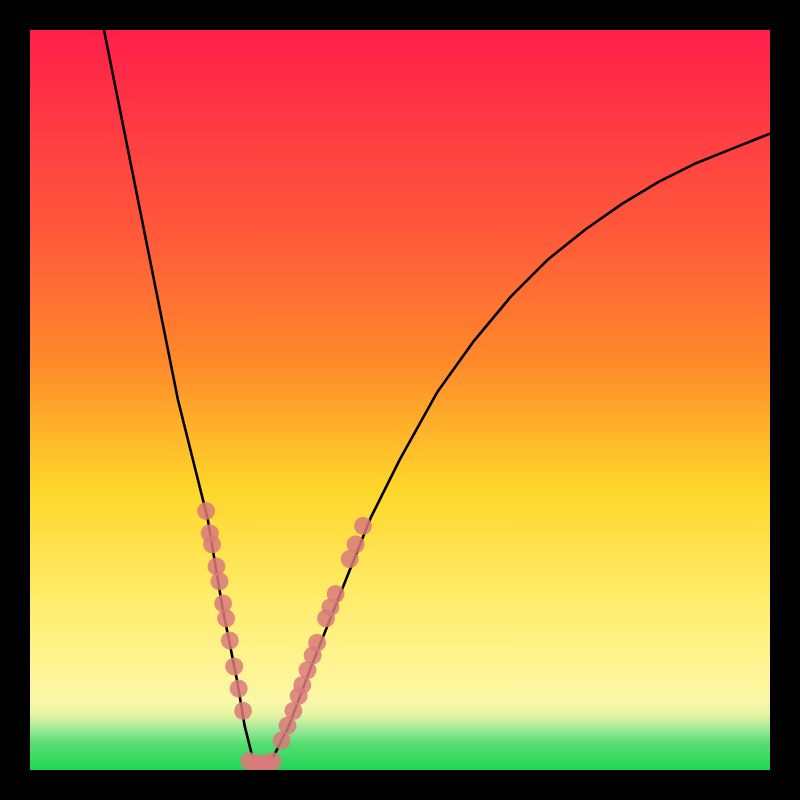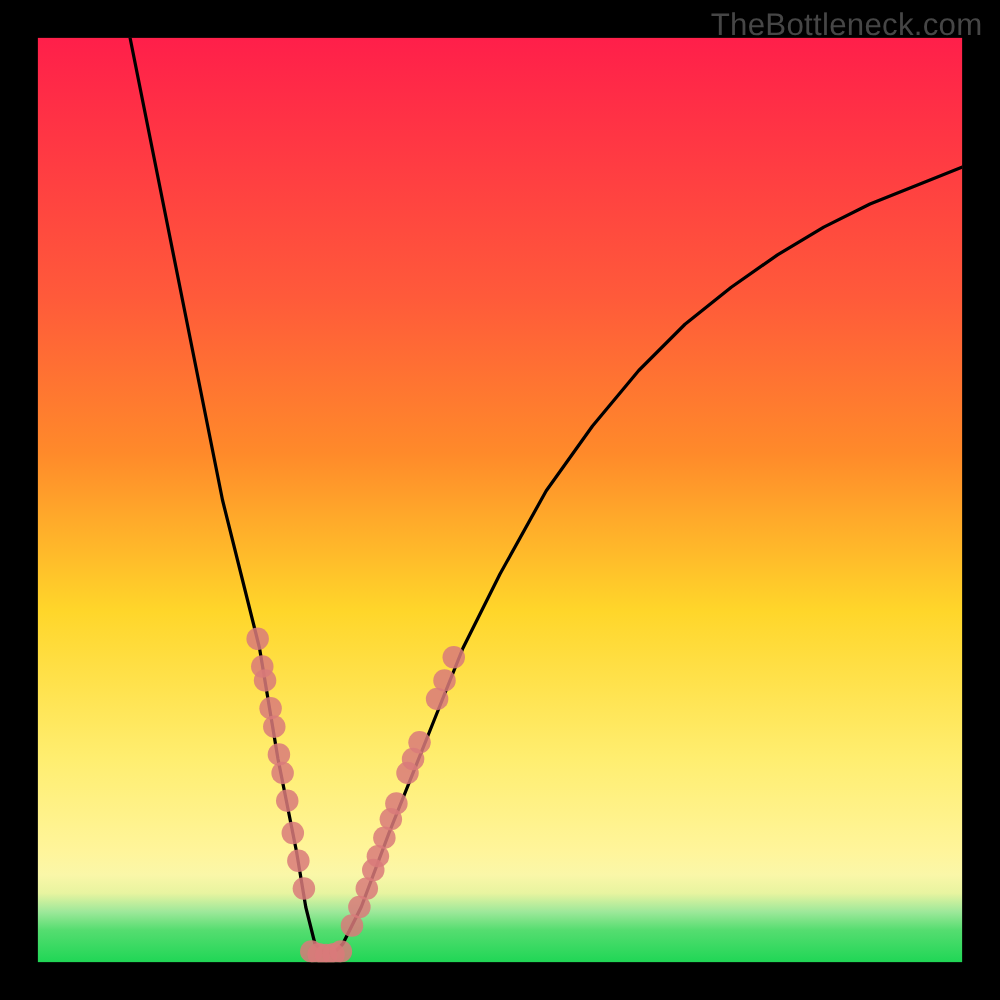--- a/index.html
+++ b/index.html
@@ -39,21 +39,20 @@
   .plot-area svg {
     display: block;
     width: 740px;
     height: 740px;
   }
 </style>
 </head>
 <body>
 
 <div class="frame">
-  <div class="watermark">TheBottleneck.com</div>
   <div class="plot-area">
     <svg id="plot-svg" viewBox="0 0 740 740">
         <defs>
           <linearGradient id="bg-grad" x1="0" y1="0" x2="0" y2="1">
             <stop offset="0%" stop-color="#ff1f4a"></stop>
             <stop offset="28.000000000000004%" stop-color="#ff5a3a"></stop>
             <stop offset="45%" stop-color="#ff8a2a"></stop>
             <stop offset="62%" stop-color="#ffd62a"></stop>
             <stop offset="78%" stop-color="#ffee70"></stop>
             <stop offset="88%" stop-color="#fff59b"></stop>

